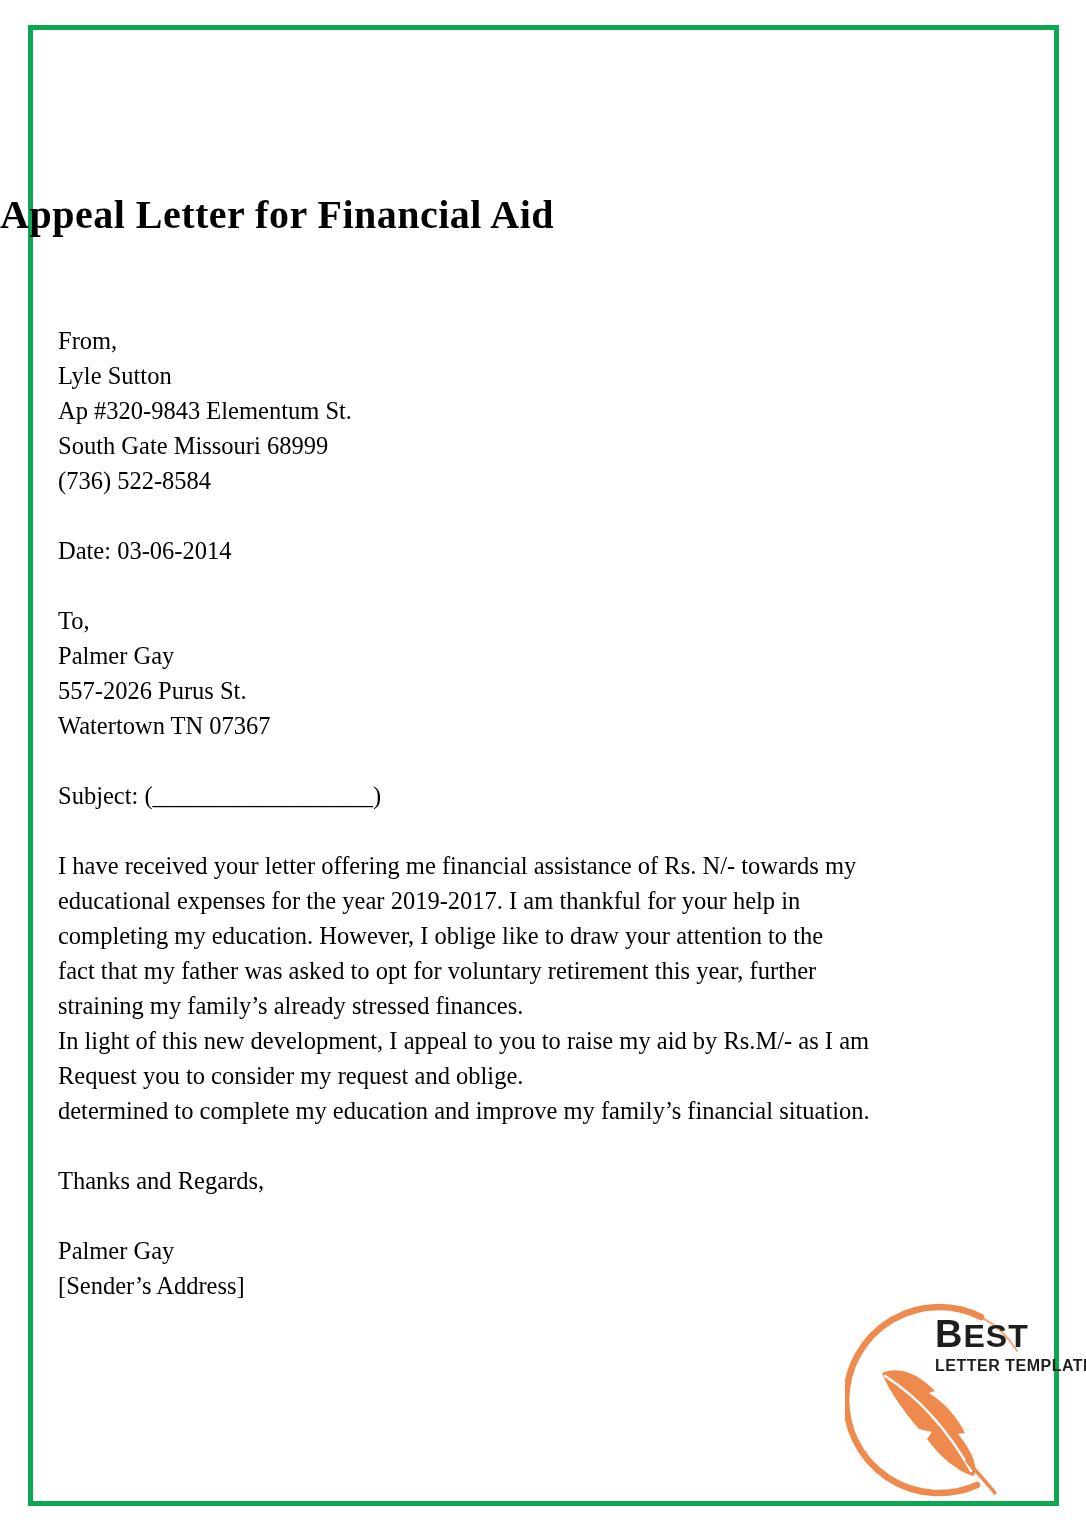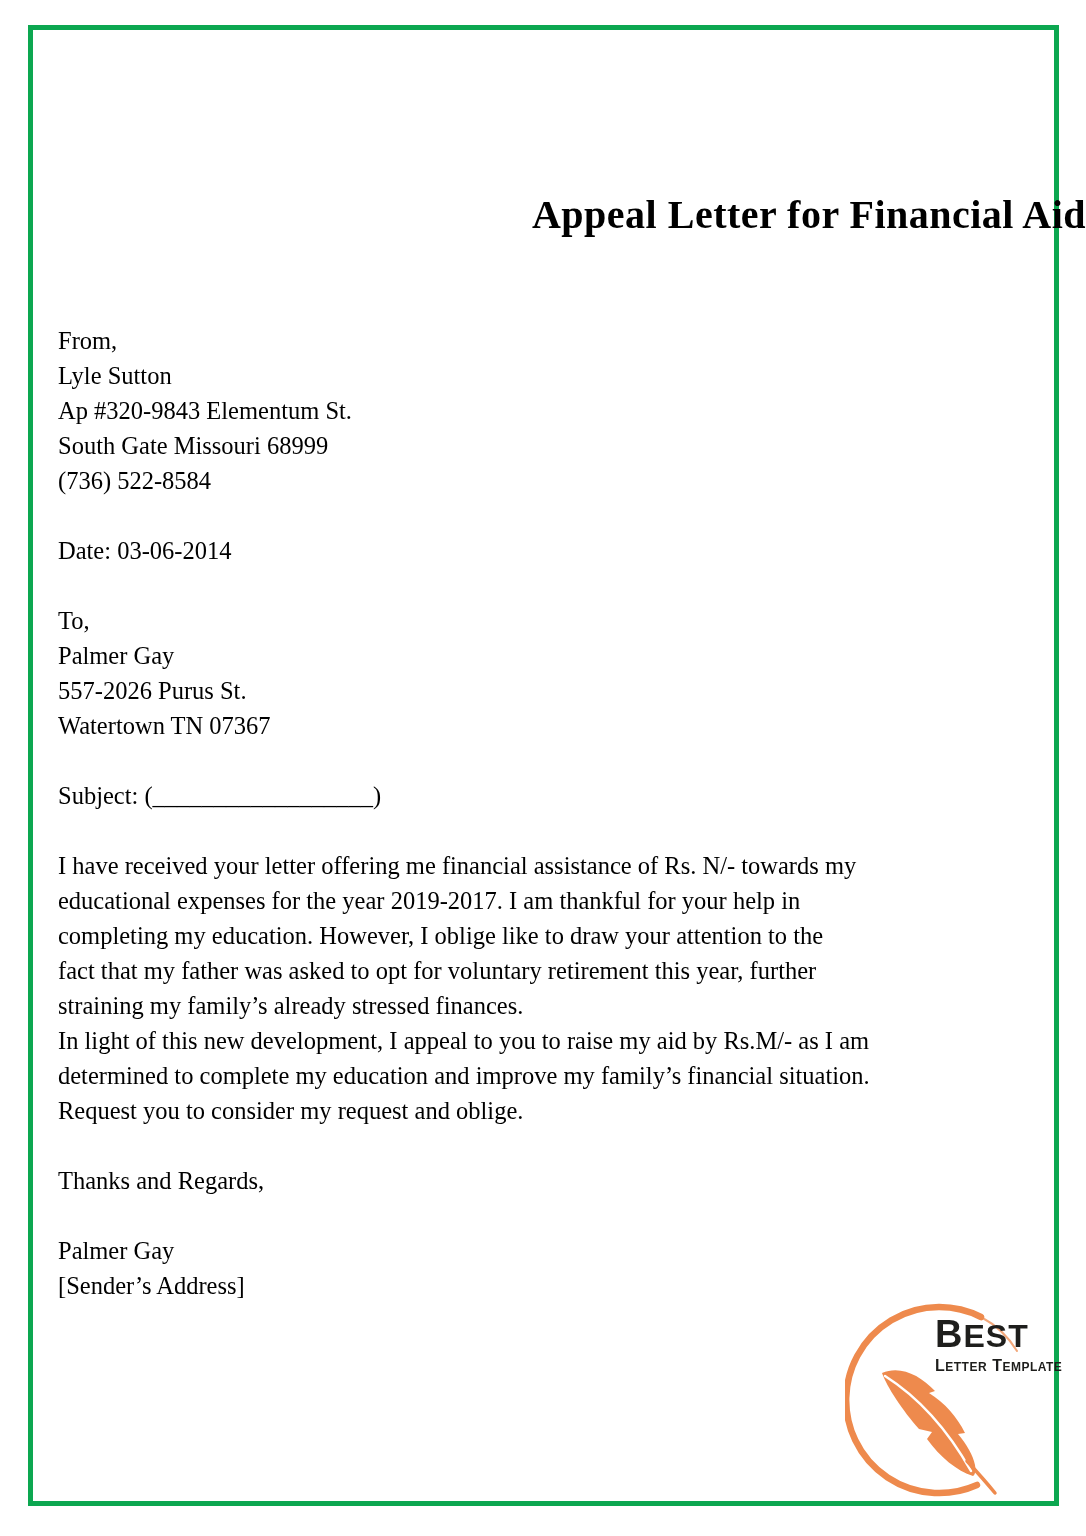--- a/index.html
+++ b/index.html
@@ -18,21 +18,21 @@
   }
   .frame {
     position: absolute;
     left: 28px; top: 25px;
     width: 1031px; height: 1481px;
     border: 5px solid var(--frame-green);
   }
   .doc-title {
     position: absolute;
     left: 0; top: 192px; width: 1086px;
-    text-align: right;
+    text-align: left;
     font-size: 40px; font-weight: bold;
     letter-spacing: 0.5px;
     line-height: 46px;
     white-space: nowrap;
   }
   .letter {
     position: absolute;
     left: 58px; top: 323px;
     width: 990px;
     font-size: 24.5px;
@@ -56,21 +56,21 @@
     white-space: nowrap;
   }
   .brand-name { font-weight: bold; letter-spacing: 1px; }
   .brand-initial { font-size: 38px; }
   .brand-rest { font-size: 32px; }
   .brand-tagline {
     margin-top: 5px;
     font-weight: bold; letter-spacing: 0.5px;
   }
   .tag-cap { font-size: 16px; }
-  .tag-rest { font-size: 12px; }
+  .tag-rest { font-size: 16px; }
   .tag-space { display: inline-block; width: 5px; }
 </style>
 </head>
 <body>
 
 <div class="frame"></div>
 
 <div class="doc-title">Appeal Letter for Financial Aid</div>
 
 <div class="letter">
@@ -102,22 +102,22 @@
   <div class="block">
     <div class="para">
       <div class="line">I have received your letter offering me financial assistance of Rs. N/- towards my</div>
       <div class="line">educational expenses for the year 2019-2017. I am thankful for your help in</div>
       <div class="line">completing my education. However, I oblige like to draw your attention to the</div>
       <div class="line">fact that my father was asked to opt for voluntary retirement this year, further</div>
       <div class="line">straining my family’s already stressed finances.</div>
     </div>
     <div class="para">
       <div class="line">In light of this new development, I appeal to you to raise my aid by Rs.M/- as I am</div>
+      <div class="line">Request you to consider my request and oblige.</div>
       <div class="line">determined to complete my education and improve my family’s financial situation.</div>
-      <div class="line">Request you to consider my request and oblige.</div>
     </div>
   </div>
 
   <div class="block">
     <div class="line">Thanks and Regards,</div>
   </div>
 
   <div class="block">
     <div class="line">Palmer Gay</div>
     <div class="line">[Sender’s Address]</div>

